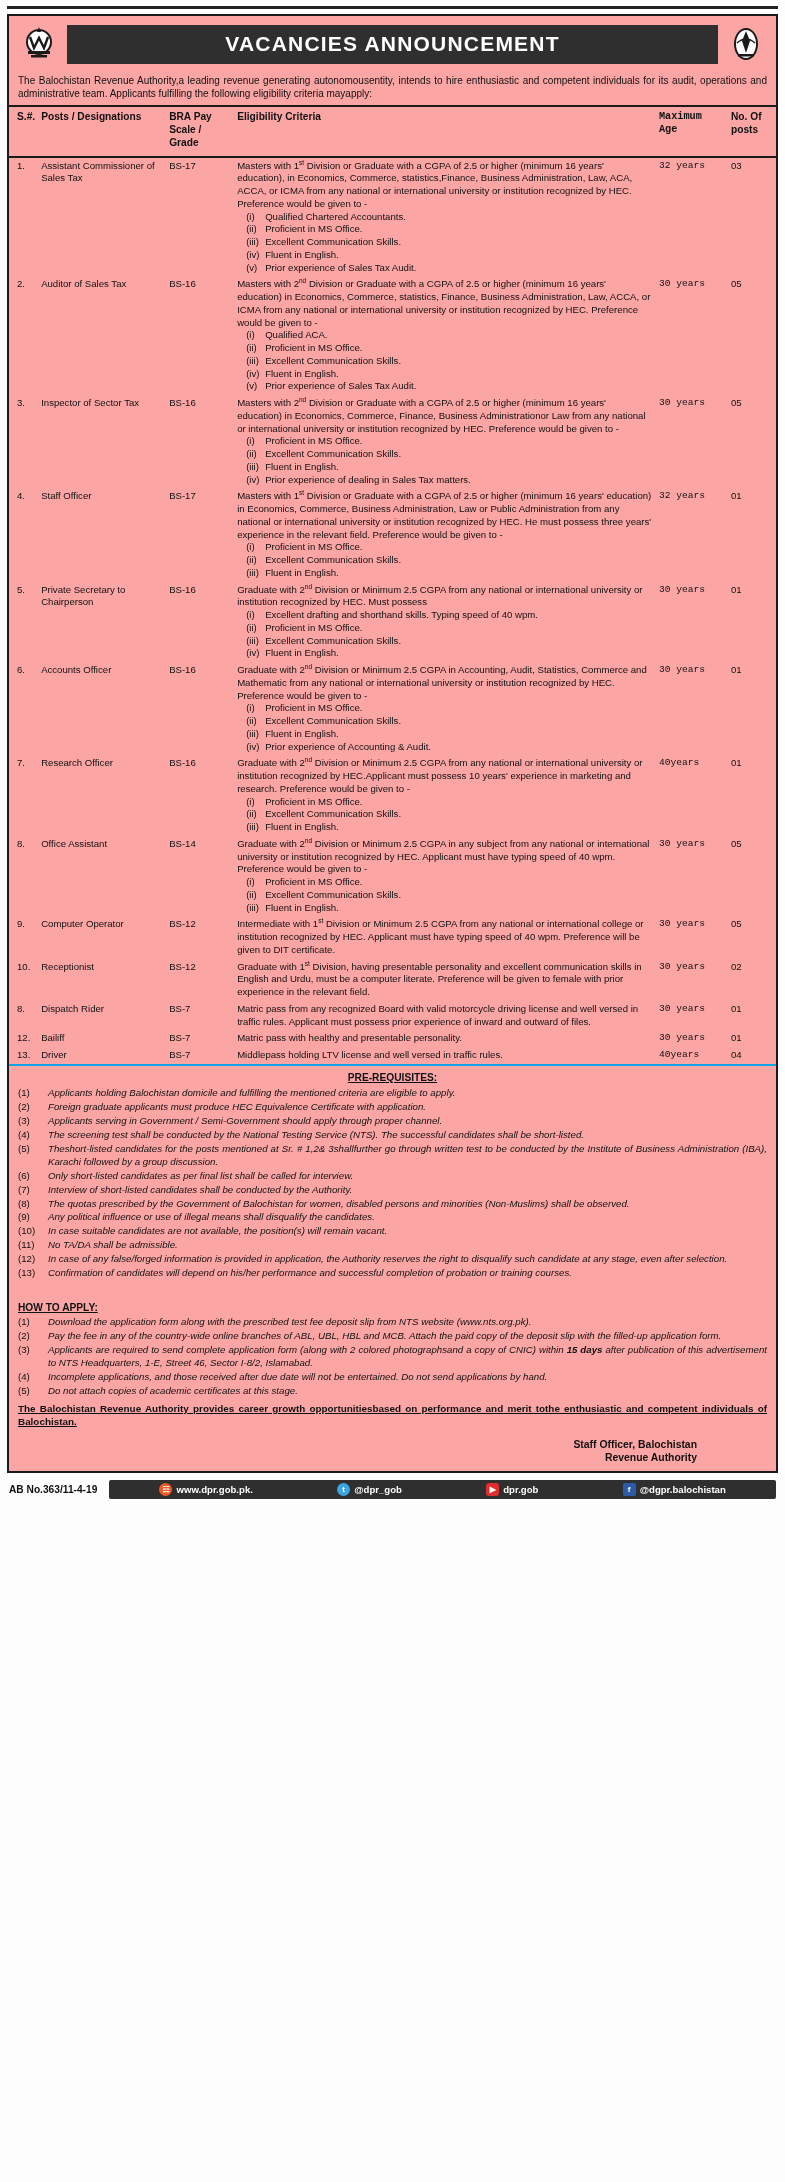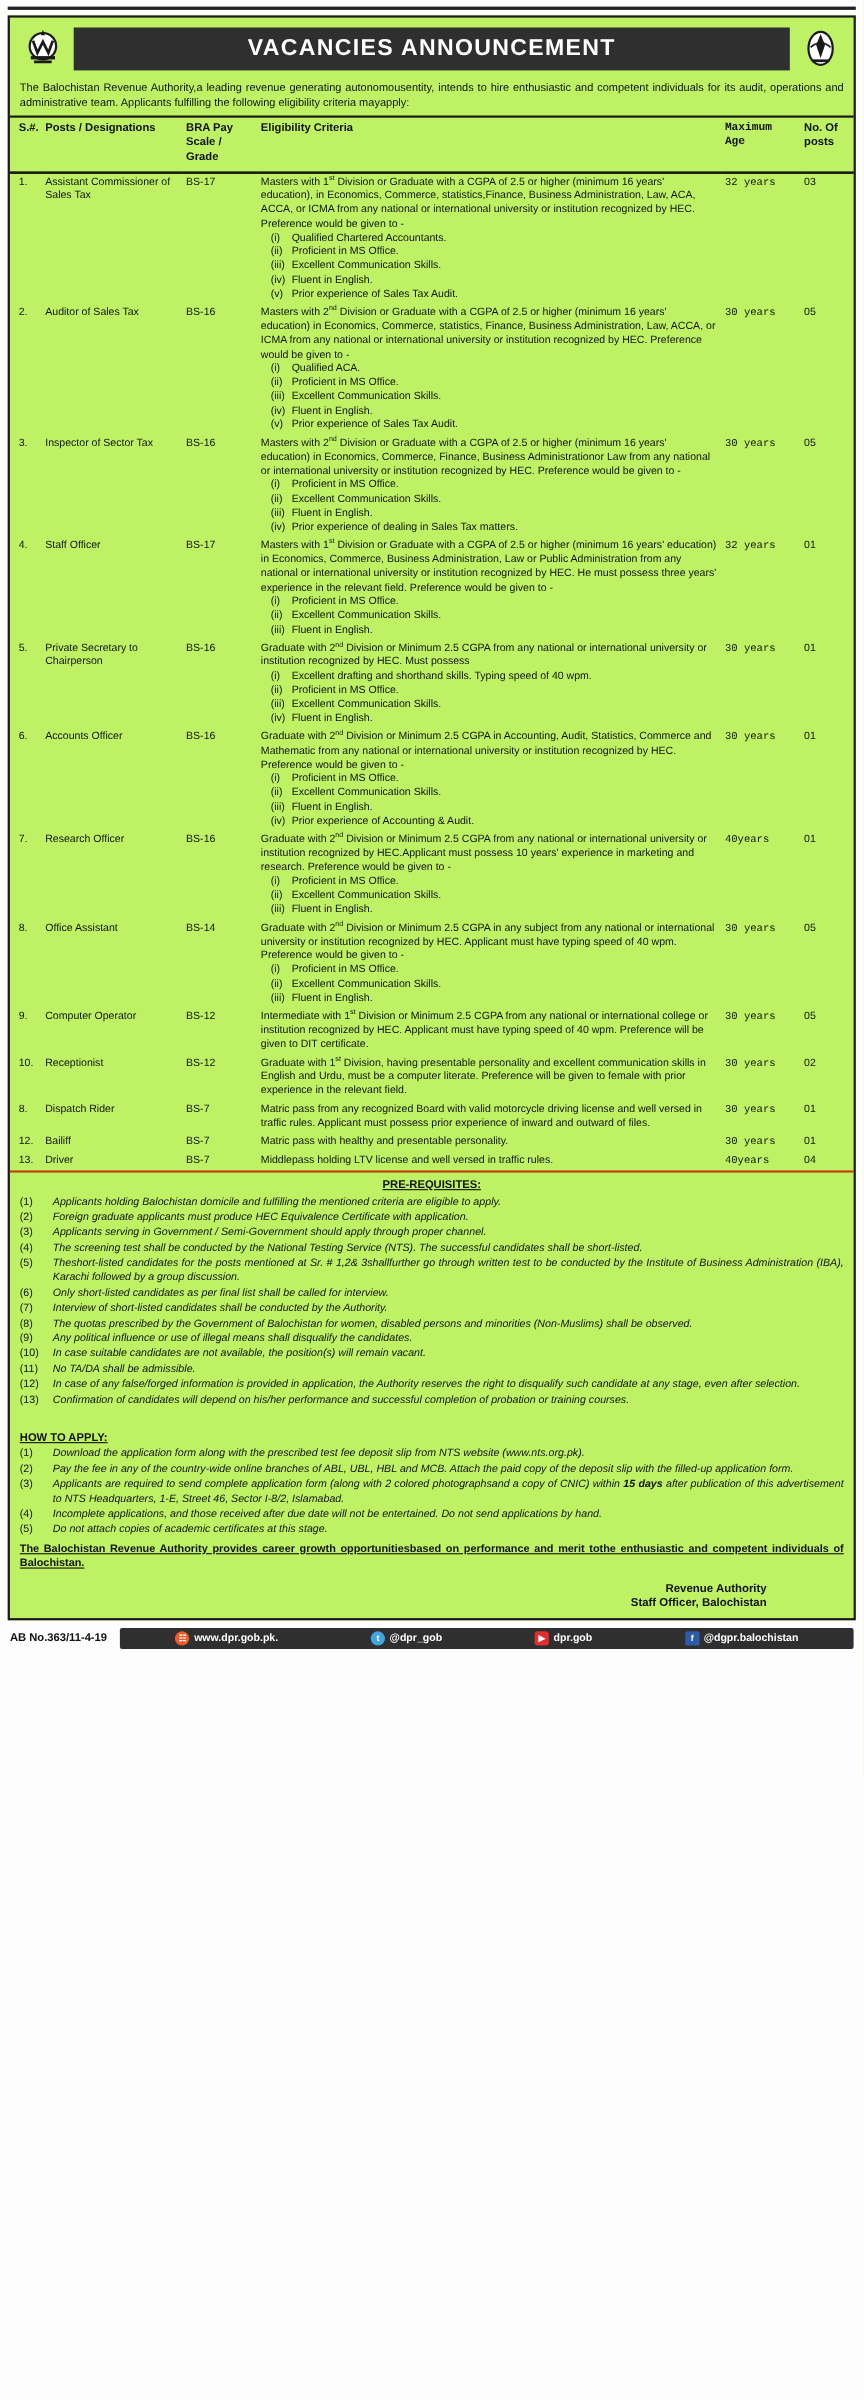--- a/index.html
+++ b/index.html
@@ -21,21 +21,21 @@
     position: relative;
   }
   .topline {
     height: 6px;
     background: #ffffff;
     border-top: 3px solid #222;
     margin-bottom: 2px;
   }
   .outerbox {
     border: 2px solid #1a1a1a;
-    background: #bef264;
+    background: #fca5a5;
     padding: 0;
   }
   
   .header {
     display: flex;
     align-items: center;
     padding: 6px 8px 4px 8px;
     gap: 6px;
   }
   .logo {
@@ -98,21 +98,21 @@
     margin: 0;
   }
   ul.romans li .rn {
     flex: 0 0 28px;
     padding-left: 9px;
   }
   ul.romans li .rt { flex: 1 1 auto; }
   sup { font-size: 0.68em; vertical-align: super; line-height: 0; }
   
   .prereq {
-    border-top: 2px solid #c2410c;
+    border-top: 2px solid #0ea5e9;
     padding: 3px 9px 6px 9px;
     font-size: 9.7px;
     line-height: 1.33;
   }
   .sec-title {
     text-align: center;
     font-weight: bold;
     text-decoration: underline;
     font-size: 10.2px;
     margin: 2px 0 3px 0;
@@ -584,22 +584,22 @@
           </li>
           <li>
             <span class="ln">(5)</span>
             <span class="lt">Do not attach copies of academic certificates at this stage.</span>
           </li>
         </ol>
 
       <div class="closing">The Balochistan Revenue Authority provides career growth opportunitiesbased on performance and merit tothe enthusiastic and competent individuals of Balochistan.</div>
 
       <div class="signature">
+        <div>Staff Officer, Balochistan</div>
         <div>Revenue Authority</div>
-        <div>Staff Officer, Balochistan</div>
       </div>
     </div>
   </div>
 
   <div class="footer">
     <div class="abno">AB No.363/11-4-19</div>
     <div class="socialbar" id="social-bar">
         <div class="sitem">
           <span class="sicon ic-globe">☷</span>
           <span>www.dpr.gob.pk.</span>

